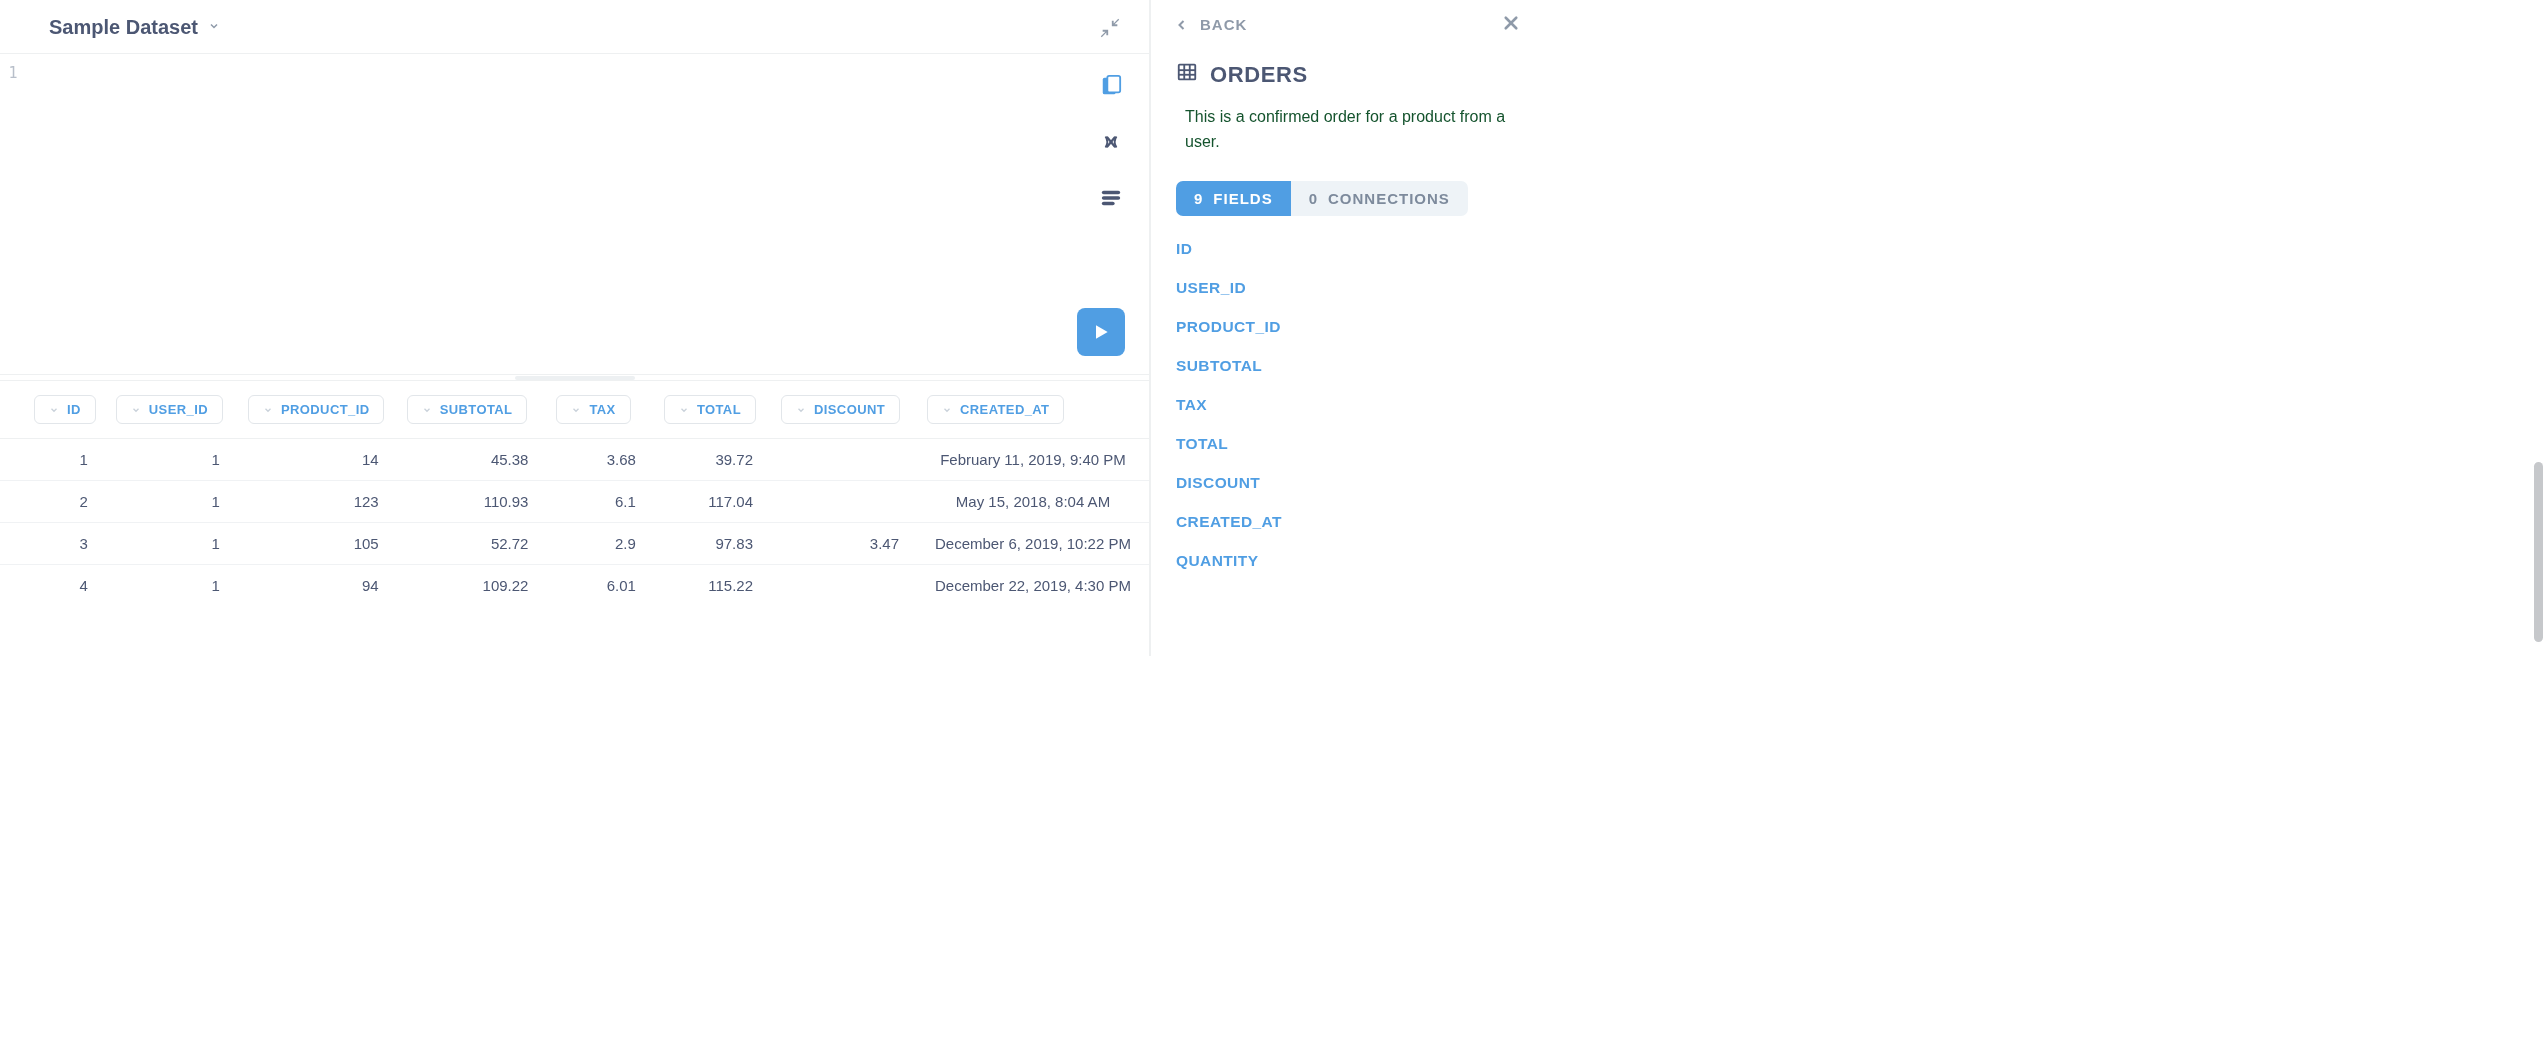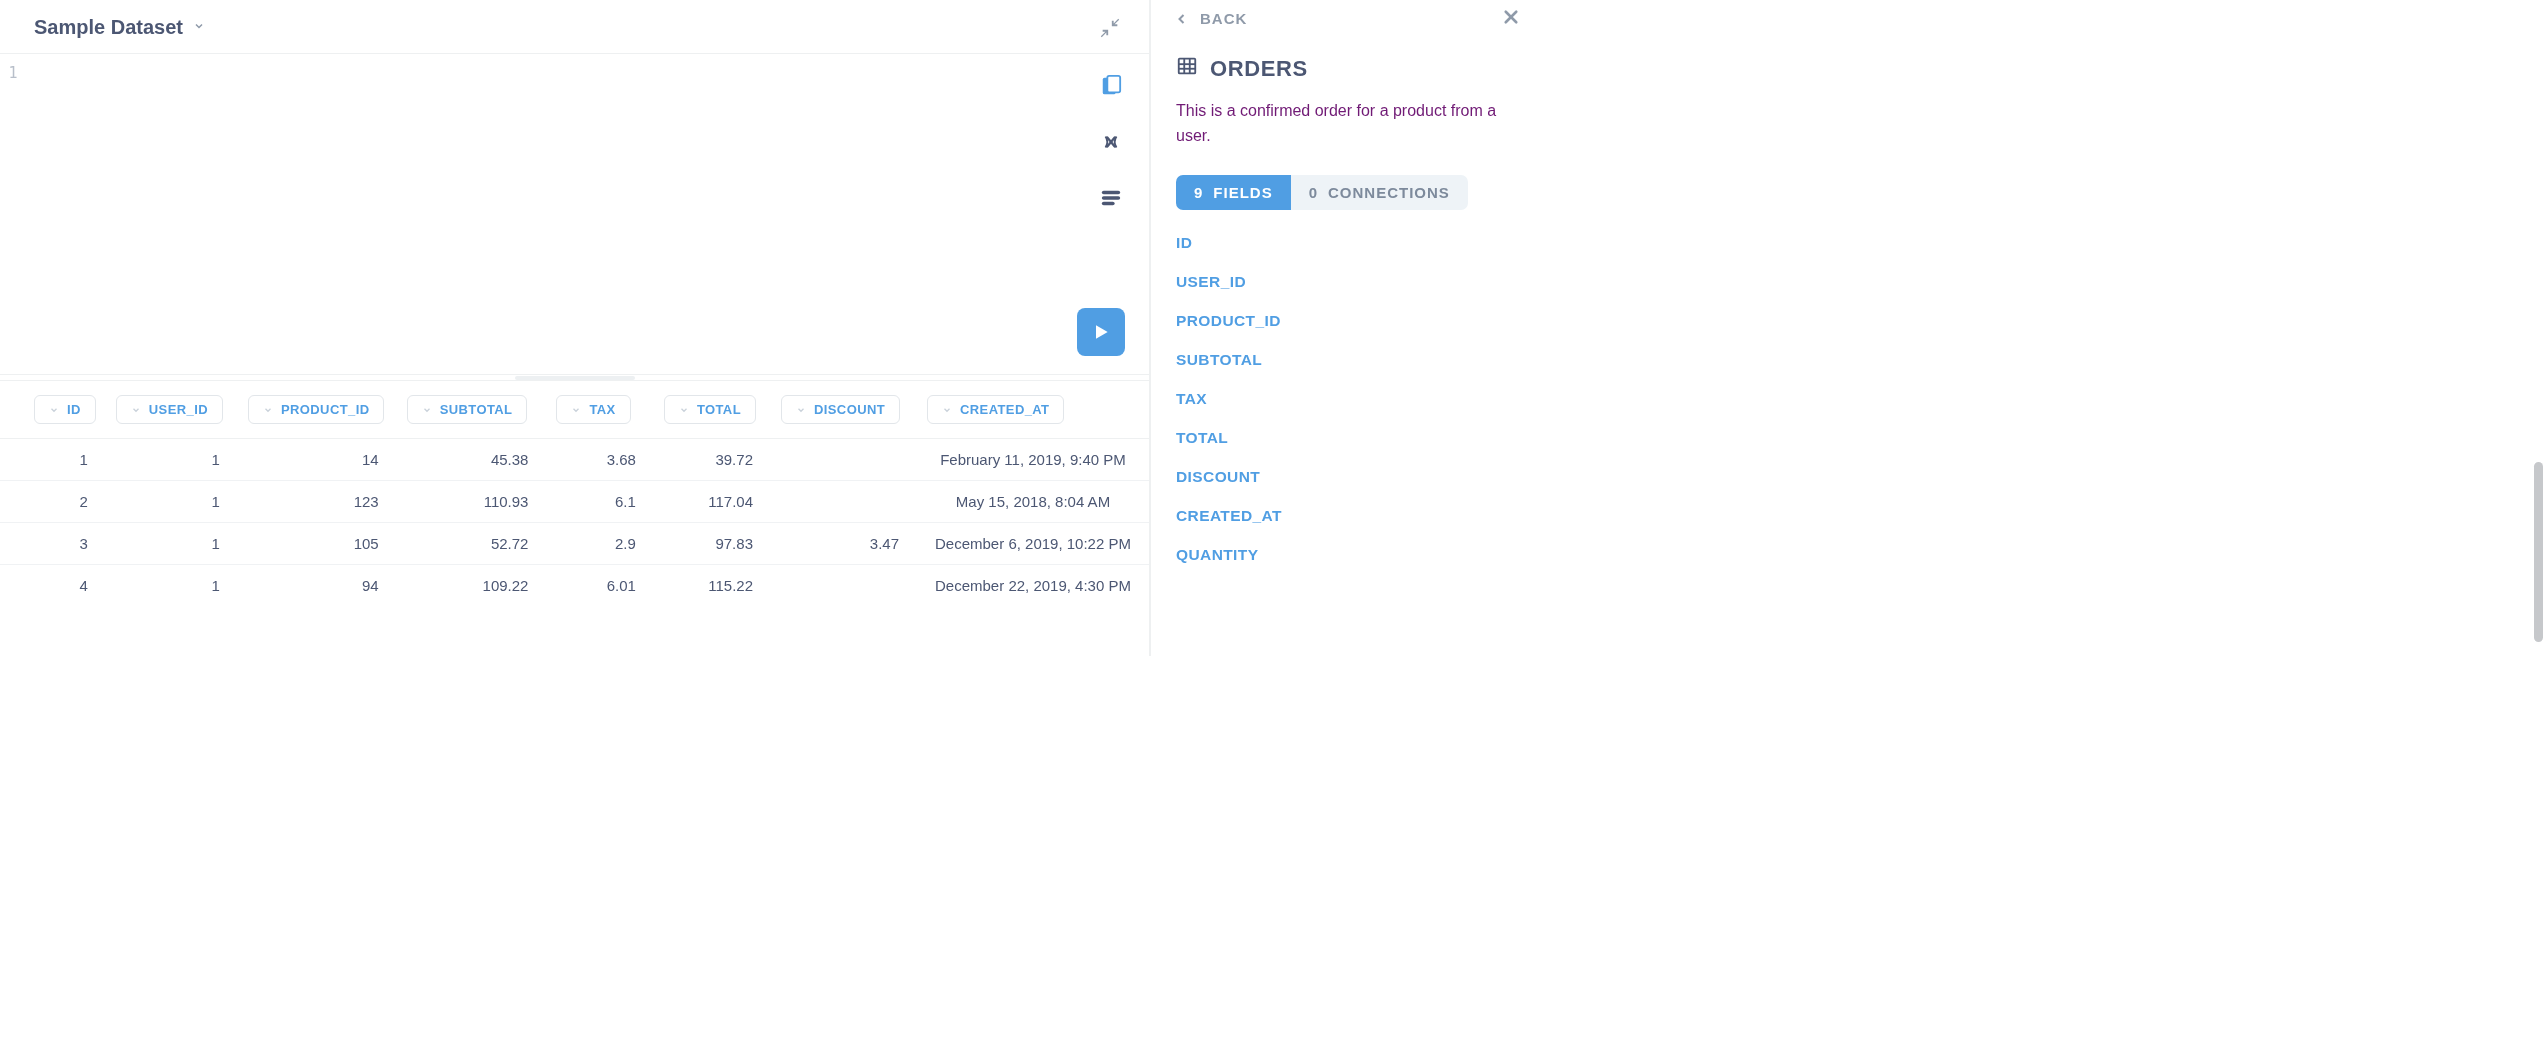--- a/index.html
+++ b/index.html
@@ -17,31 +17,32 @@
   }
   .main {
     flex: 1;
     display: flex;
     flex-direction: column;
     border-right: 1px solid #eef0f1;
     min-width: 0;
   }
   .sidebar {
     width: 395px;
-    padding: 8px 25px;
+    padding: 14px 25px;
     position: relative;
     border-left: 1px solid #eef0f1;
   }
 
   
   .header {
     display: flex;
     align-items: center;
     justify-content: space-between;
     padding: 16px 28px 14px 34px;
+    margin-left: 15px;
   }
   .dataset-picker {
     display: inline-flex;
     align-items: center;
     gap: 10px;
     font-size: 20px;
     font-weight: 700;
     color: #4c5773;
     cursor: pointer;
   }
@@ -182,21 +183,21 @@
   .close-x { cursor:pointer; color:#8f9aa9; }
   .close-x svg { width:18px; height:18px; }
 
   .panel-title {
     display:flex; align-items:center; gap:12px;
     margin-top:26px;
     font-size:22px; font-weight:800; color:#4c5773;
     letter-spacing:0.6px;
   }
   .panel-desc {
-    margin-top:16px; font-size:16px; color:#701a75; line-height:1.55;
+    margin-top:16px; font-size:16px; color:#14532d; line-height:1.55;margin-left:9px;
   }
 
   .seg {
     display:inline-flex;
     margin-top:26px;
     border-radius:7px;
     overflow:hidden;
   }
   .seg-btn {
     padding:9px 18px;

